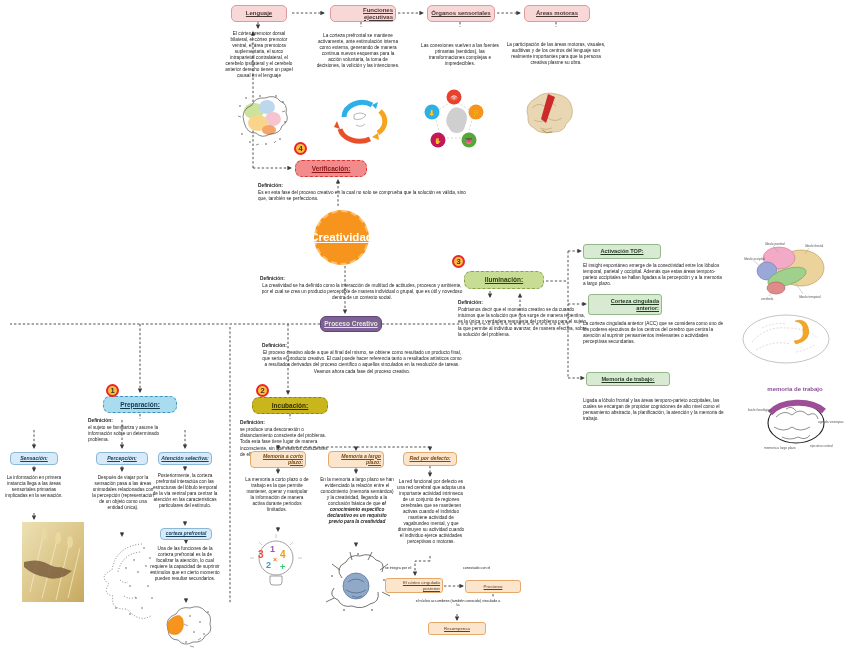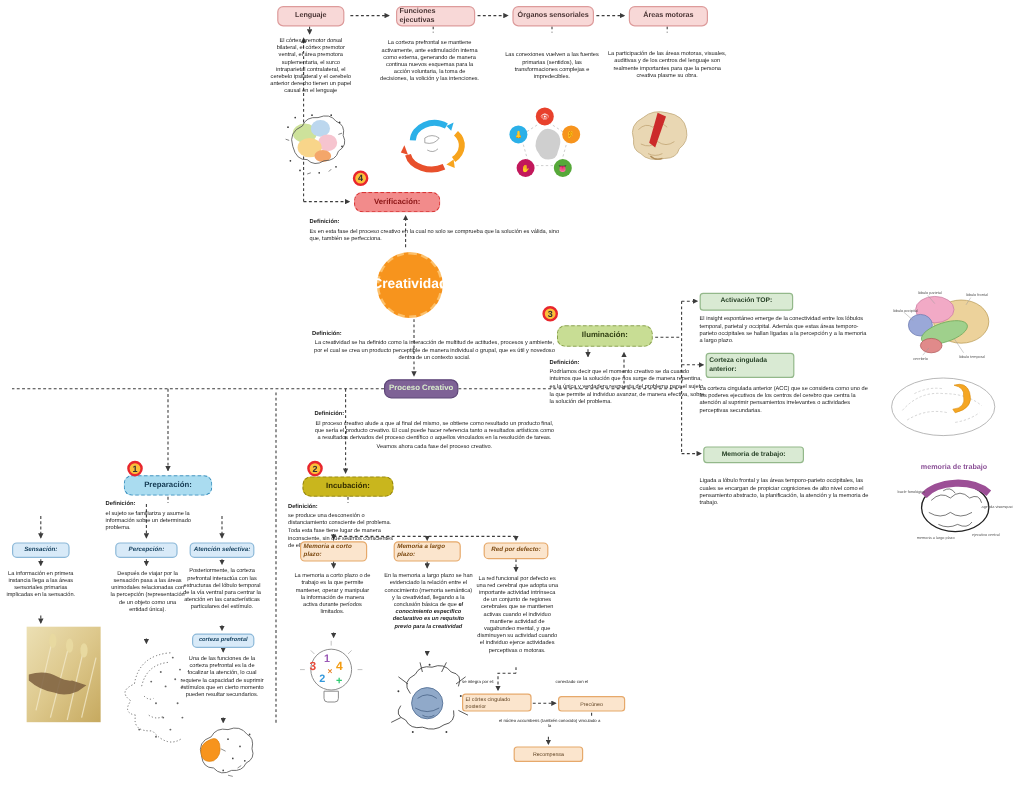--- a/index.html
+++ b/index.html
@@ -1,20 +1,20 @@
 <!DOCTYPE html>
 <html><head>
 <meta charset="utf-8">
 <style>
   html,body{margin:0;padding:0;background:#fff;}
   .canvas{position:relative;width:848px;height:655px;background:#fff;overflow:hidden;
     font-family:"Liberation Sans",sans-serif;color:#1c1c1c;}
   svg.lines{position:absolute;left:0;top:0;z-index:0;}
   .node{position:absolute;display:flex;align-items:center;justify-content:center;
-    text-align:left;font-weight:700;box-sizing:border-box;line-height:1.15;z-index:2;border-radius:5px;padding:1px 2px;}
+    text-align:right;font-weight:700;box-sizing:border-box;line-height:1.15;z-index:2;border-radius:5px;padding:1px 2px;text-decoration:underline;}
   .pink{background:#f8d8d7;border:1px solid #dd9b9b;color:#4a3535;font-size:6px;}
   .verif{background:#f28b8b;border:1.6px dashed #d93636;color:#8c1515;font-size:6.5px;border-radius:7px;}
   .circle{border-radius:50%;background:#f7941d;border:2px dashed #fdc06a;color:#fff;font-size:11.5px;font-weight:700;}
   .purple{background:#7e6296;border:1px solid #5e4678;color:#d9edcc;font-size:6.5px;border-radius:6px;}
   .ilum{background:#c8dd94;border:1.6px dashed #89a24c;color:#2f3d12;font-size:6.5px;border-radius:7px;}
   .green{background:#d9ead3;border:1px solid #93b88a;color:#1f3a1f;font-size:5.6px;border-radius:3px;}
   .prep{background:#aadcf0;border:1.6px dashed #3f93c0;color:#143a52;font-size:6.5px;border-radius:7px;}
   .incub{background:#c9b61d;border:1.6px dashed #94850e;color:#332d00;font-size:6.5px;border-radius:7px;}
   .blue{background:#d8eaf8;border:1px solid #8cb8d8;color:#17425f;font-size:5.2px;font-style:italic;border-radius:4px;}
   .orange{background:#fbe5cd;border:1px solid #e6a96b;color:#7c4a12;font-size:5.2px;font-style:italic;border-radius:4px;}

